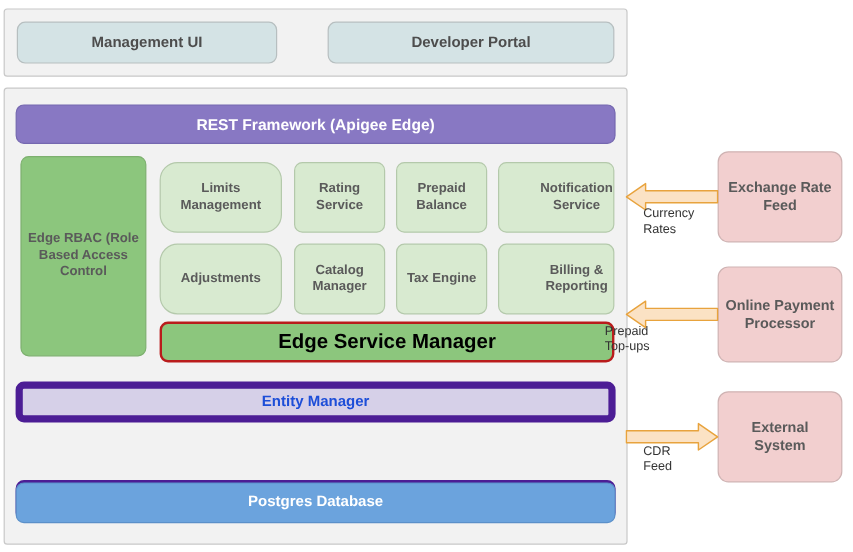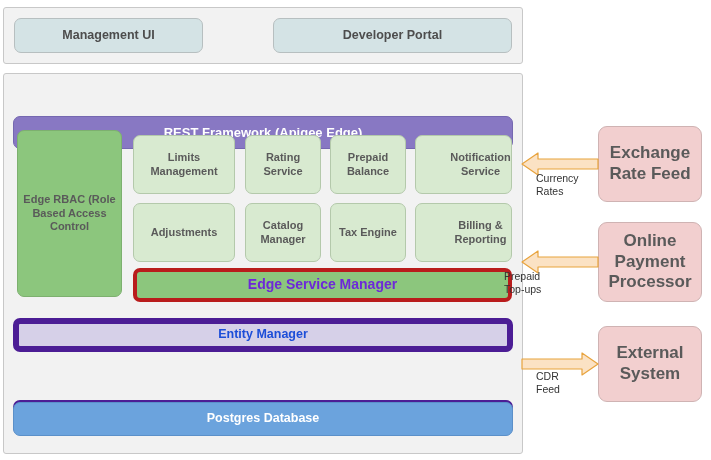--- a/index.html
+++ b/index.html
@@ -41,35 +41,34 @@
   
   .client-box {
     background: #d4e3e5;
     border: 1px solid #b7bfc0;
     color: #4d4d4d;
     font-size: 12.5px;
     font-weight: bold;
     height: 35px;
     top: 18px;
   }
-  #management-ui    { left: 14px;  width: 189px; text-align: center; }
+  #management-ui    { left: 14px;  width: 217px; text-align: center; }
   #developer-portal { left: 273px; width: 239px; }
 
   
   #rest-framework {
     left: 13px;
     top: 87px;
     width: 500px;
     height: 33px;
     background: #8878c3;
     border: 1px solid #7568b0;
     color: #ffffff;
     font-size: 13px;
     font-weight: bold;
-    margin-top: 29px;
   }
 
   
   #edge-rbac {
     left: 17px;
     top: 130px;
     width: 105px;
     height: 167px;
     background: #8cc67d;
     border: 1px solid #7db06f;
@@ -84,35 +83,35 @@
     background: #d8ead0;
     border: 1px solid #b4c9ab;
     color: #5a5a5a;
     font-size: 11px;
     font-weight: bold;
     height: 59px;
     padding: 0 3px;
   }
   .row1 { top: 135px; }
   .row2 { top: 203px; }
-  .col1 { left: 133px; width: 102px; }
+  .col1 { left: 133px; width: 102px; border-radius: 15px; }
   .col2 { left: 245px; width: 76px;  }
   .col3 { left: 330px; width: 76px;  }
   .col4 { left: 415px; width: 97px; padding-left: 37px;  }
 
   
   #edge-service-manager {
     left: 133px;
     top: 268px;
     width: 379px;
     height: 34px;
     background: #8cc67d;
-    border: 4px solid #b91c1c;
-    color: #6d28d9;
-    font-size: 14px;
+    border: 2px solid #b91c1c;
+    color: #000000;
+    font-size: 17px;
     font-weight: bold;
   }
 
   
   .stack-box {
     left: 13px;
     width: 500px;
     height: 34px;
     font-size: 12.5px;
     font-weight: bold;
@@ -129,21 +128,21 @@
     background: #6ba3dd;
     border: 1px solid #5b90c9;
     color: #ffffff;
   }
 
   
   .external-box {
     background: #f2cfcf;
     border: 1px solid #cfb3b3;
     color: #5a5a5a;
-    font-size: 17px;
+    font-size: 12px;
     font-weight: bold;
     left: 598px;
     width: 104px;
     border-radius: 9px;
     padding: 0 5px;
   }
   #exchange-rate-feed     { top: 126px; height: 76px; }
   #online-payment-proc    { top: 222px; height: 80px; }
   #external-system        { top: 326px; height: 76px; }
 

